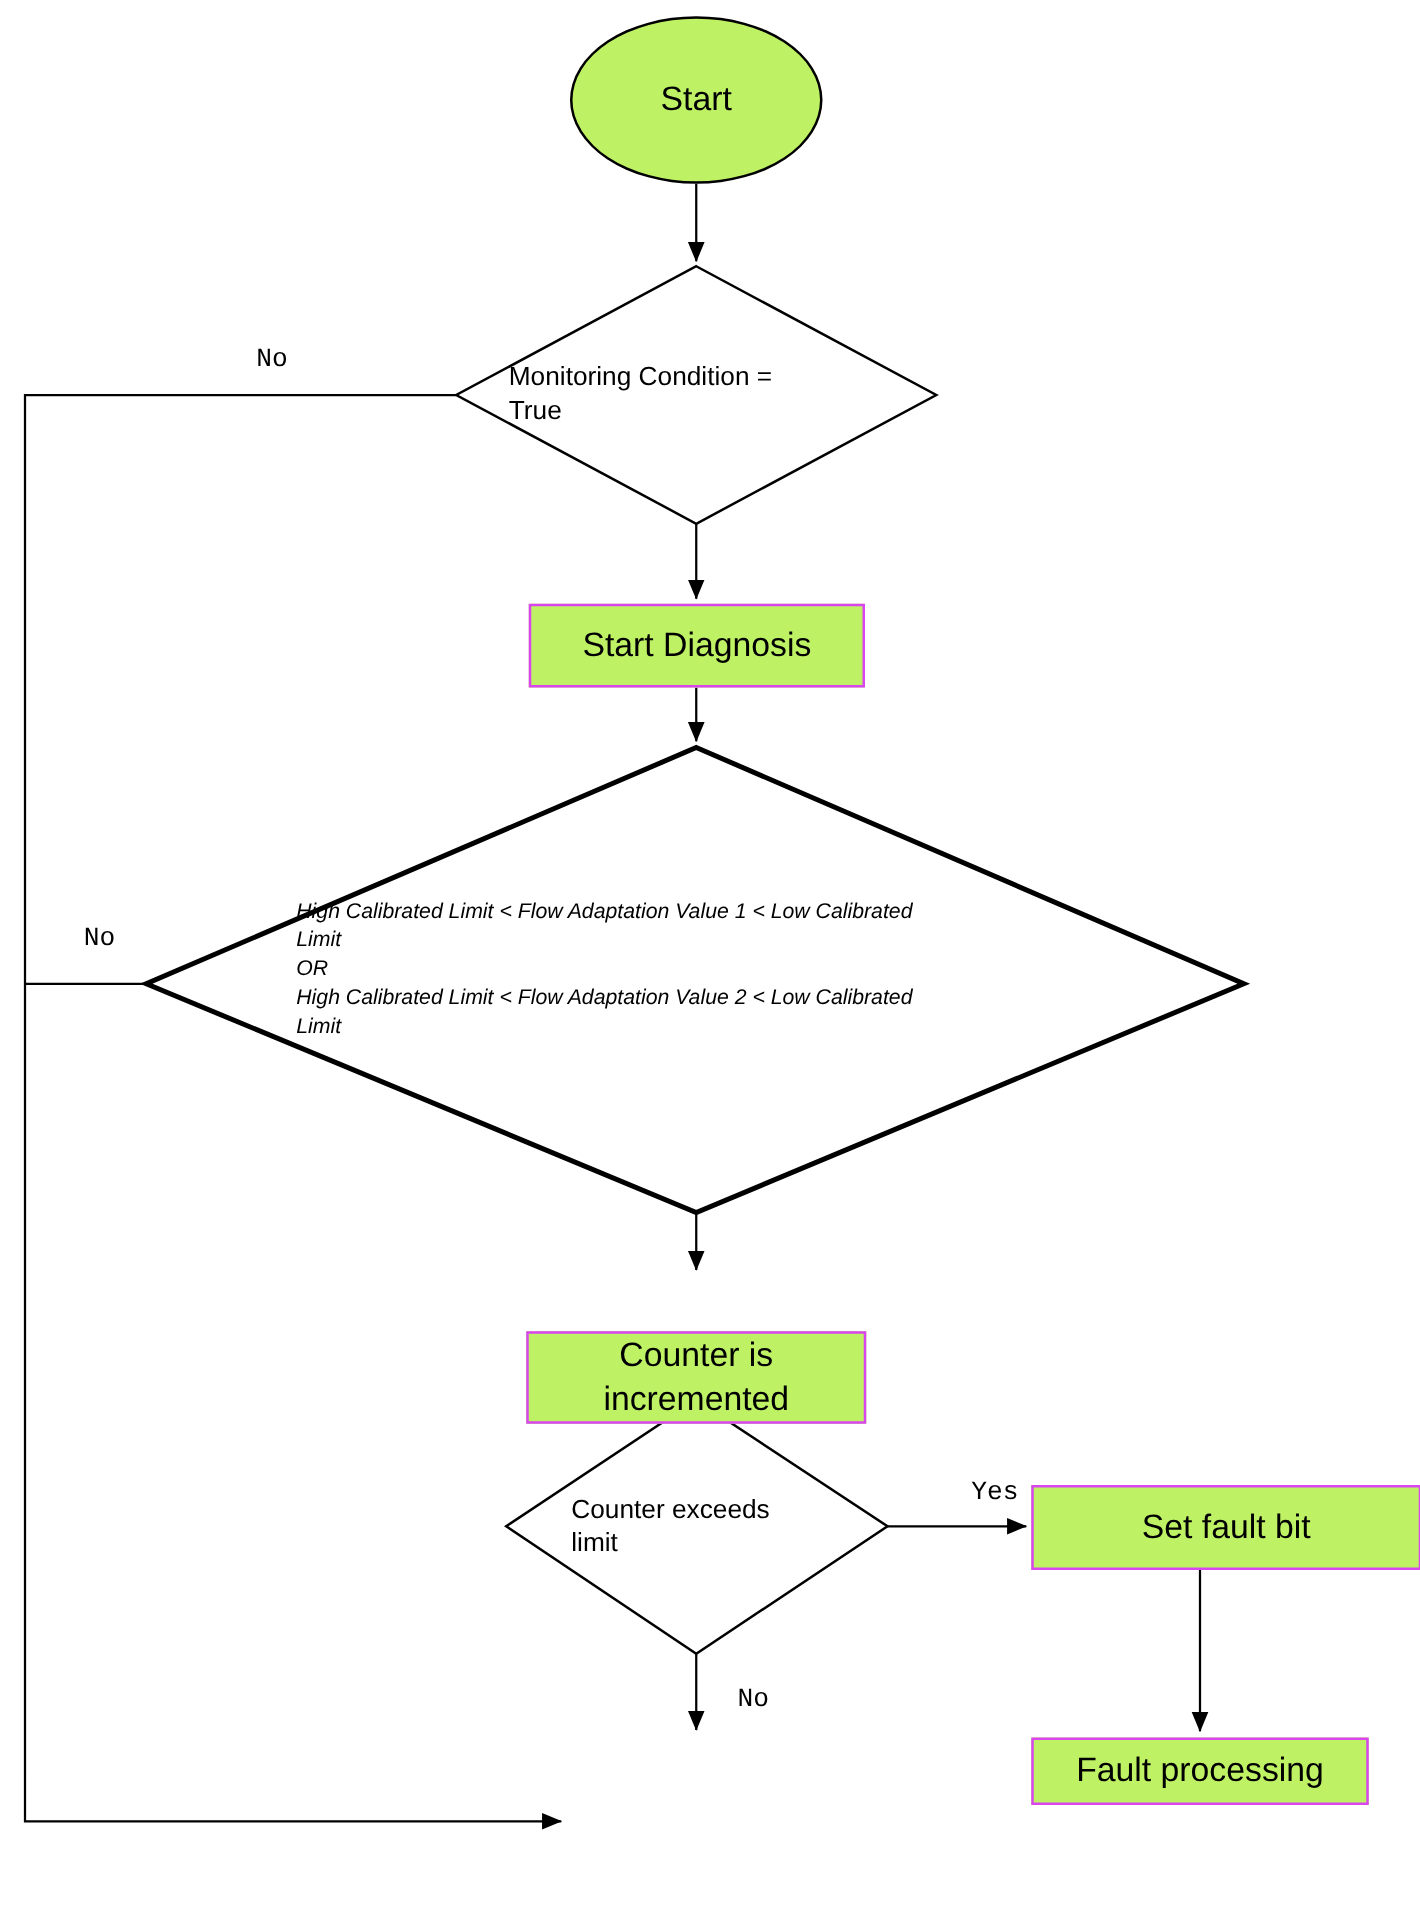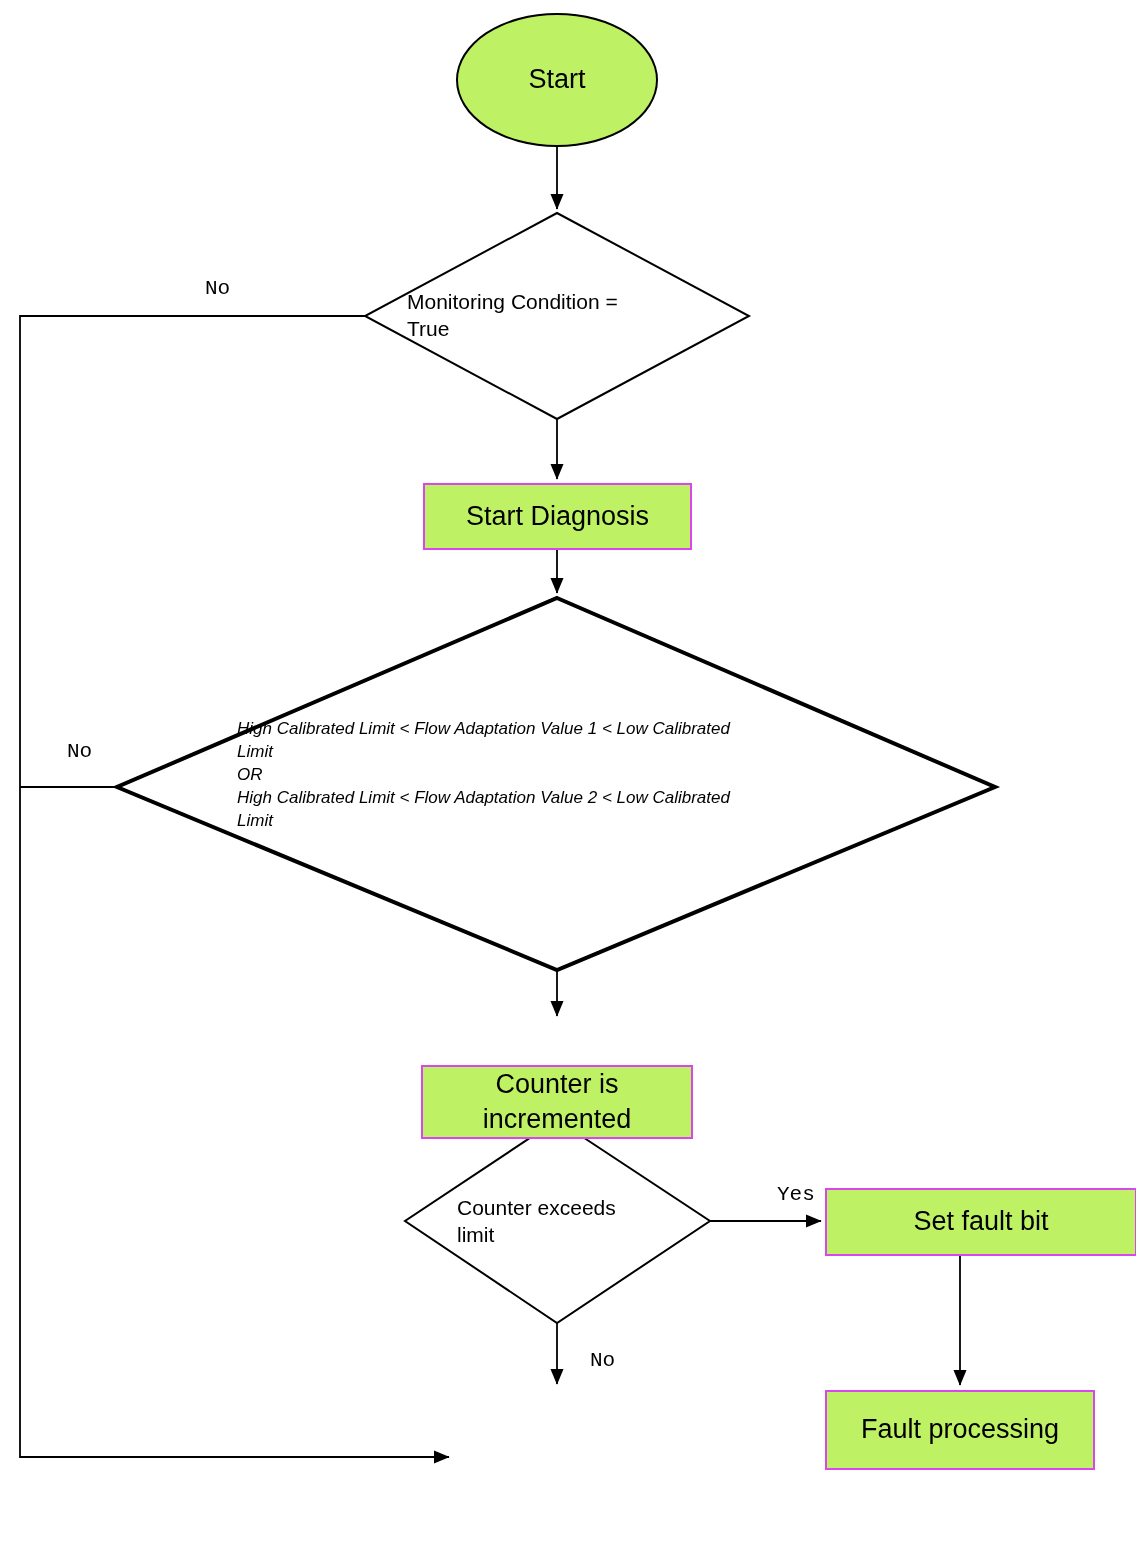--- a/index.html
+++ b/index.html
@@ -84,21 +84,21 @@
   </svg>
 
   <div class="node terminator" style="left:456px; top:13px; width:202px; height:134px;">Start</div>
 
   <div class="node process" style="left:423px; top:483px; width:269px; height:67px;">Start Diagnosis</div>
 
   <div class="node process" style="left:421px; top:1021px; width:272px; height:74px;margin-top:44px;">Counter is incremented</div>
 
   <div class="node process" style="left:825px; top:1188px; width:312px; height:68px;">Set fault bit</div>
 
-  <div class="node process" style="left:825px; top:1390px; width:270px; height:80px;text-align:right;">Fault processing</div>
+  <div class="node process" style="left:825px; top:1390px; width:270px; height:54px;text-align:right;">Fault processing</div>
 
 
   <div class="label diamond-label-small" style="left:407px; top:288px; width:300px;">Monitoring Condition =
 True</div>
 
   <div class="label diamond-label-big" style="left:237px; top:717px; width:640px;font-style:italic;">High Calibrated Limit &lt; Flow Adaptation Value 1 &lt; Low Calibrated
 Limit
 OR
 High Calibrated Limit &lt; Flow Adaptation Value 2 &lt; Low Calibrated
 Limit</div>

